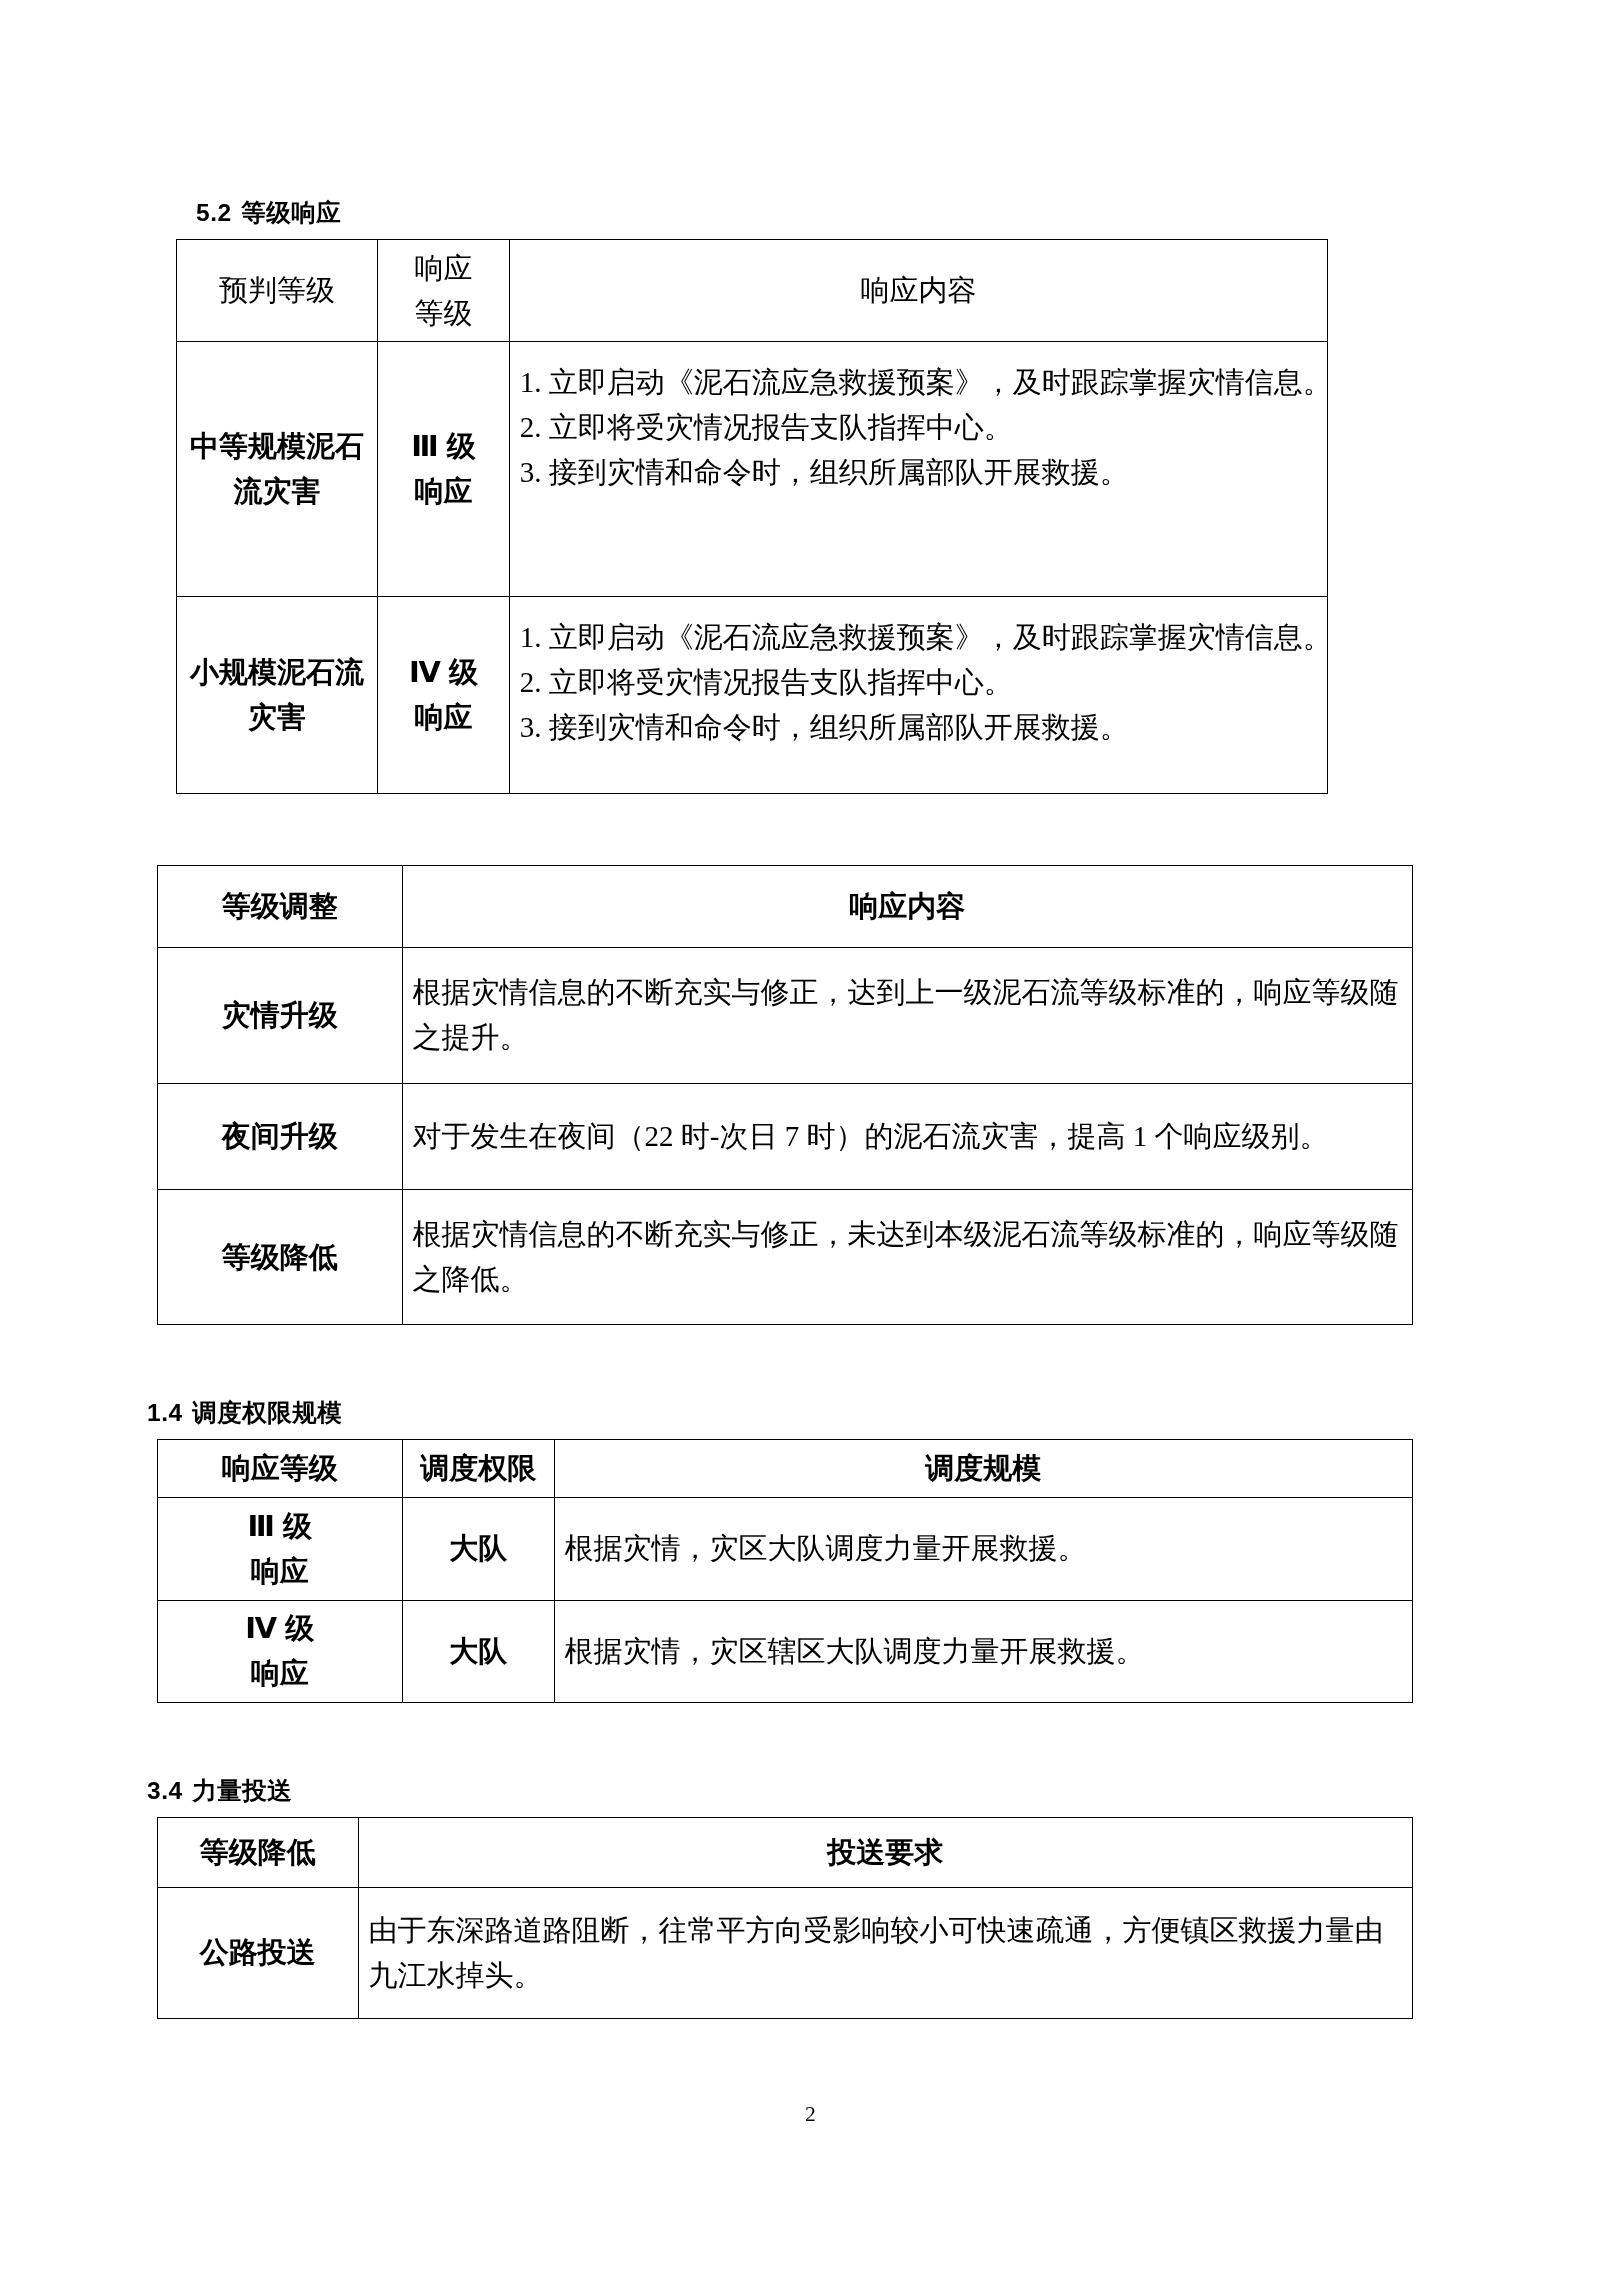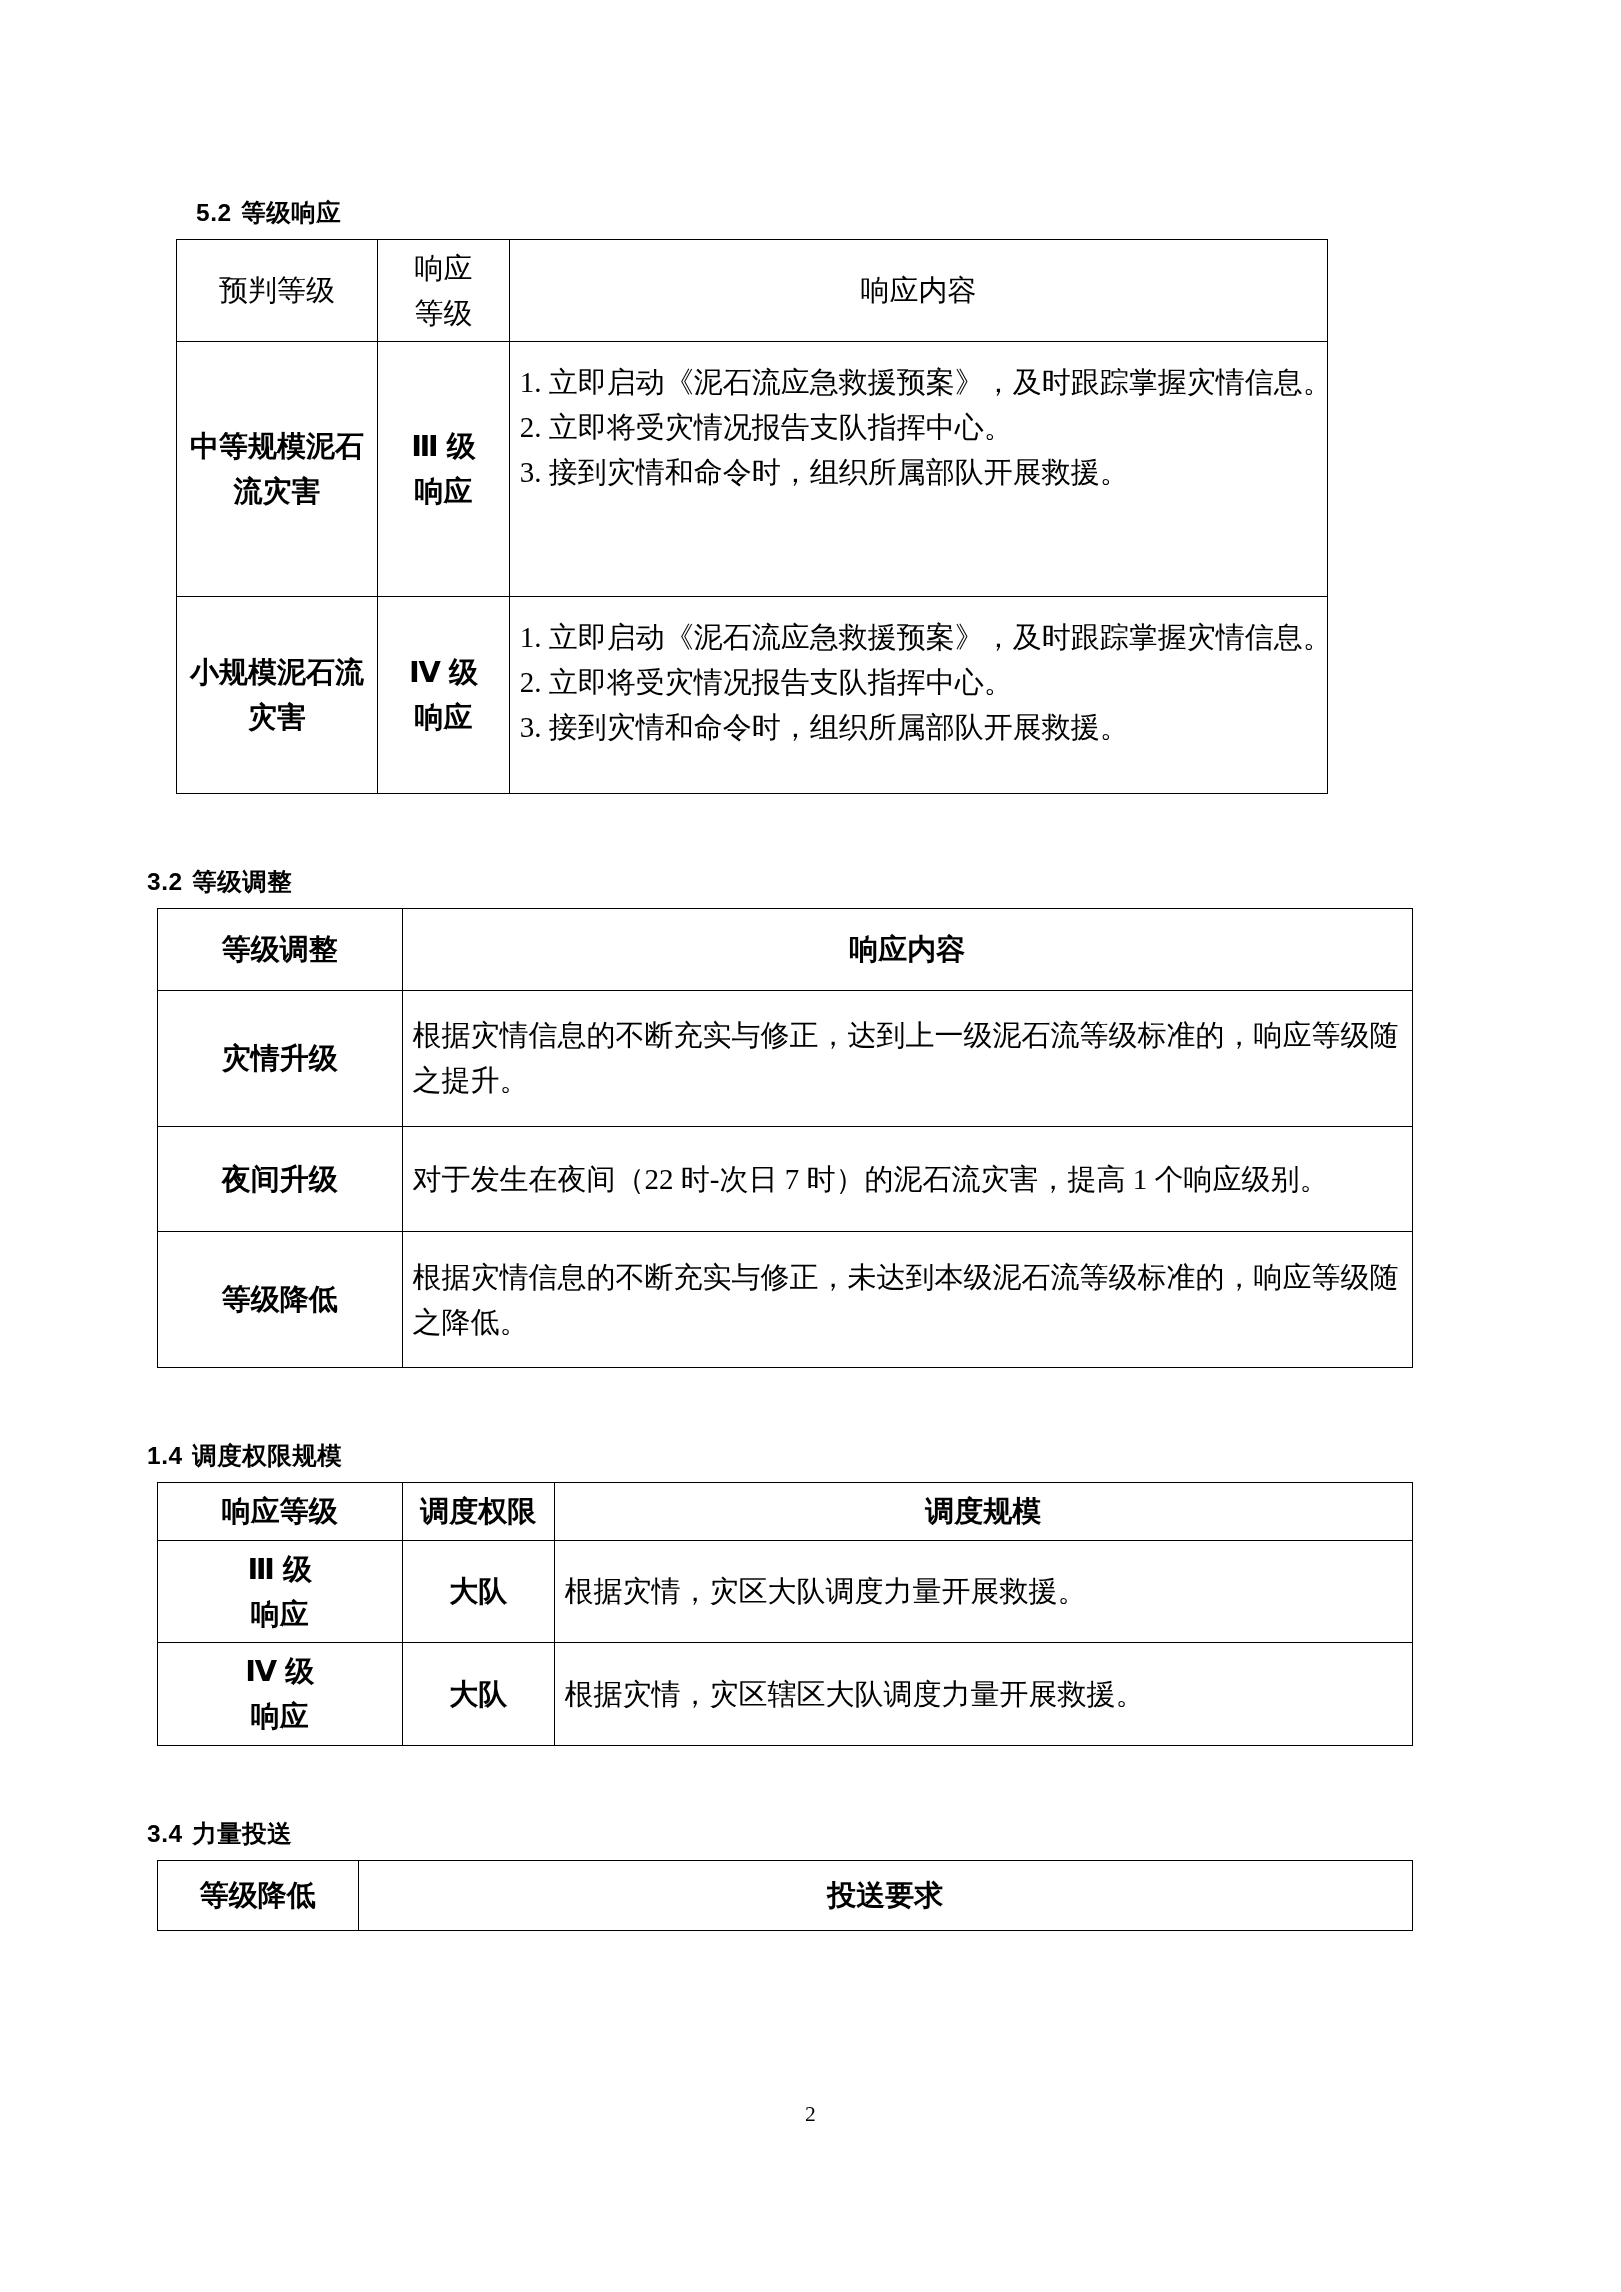--- a/index.html
+++ b/index.html
@@ -168,23 +168,20 @@
             <div>1. 立即启动《泥石流应急救援预案》，及时跟踪掌握灾情信息。</div>
             <div>2.  立即将受灾情况报告支队指挥中心。</div>
             <div>3. 接到灾情和命令时，组织所属部队开展救援。</div>
           </td>
         </tr>
       </tbody>
     </table>
 
     <div class="gap-after-table-31"></div>
 
-    <div class="sec-heading h32">
-      <span class="num">3.2</span><span>等级调整</span>
-    </div>
 
     <table class="doc t32">
       <colgroup>
           <col class="c1">
           <col class="c2">
         </colgroup>
       <tbody>
         <tr class="hdr">
           <td class="ctr bold">等级调整</td>
           <td class="ctr bold">响应内容</td>
@@ -250,20 +247,24 @@
     <table class="doc t34">
       <colgroup>
           <col class="c1">
           <col class="c2">
         </colgroup>
       <tbody>
         <tr class="hdr">
           <td class="ctr bold">等级降低</td>
           <td class="ctr bold">投送要求</td>
         </tr>
+        <tr class="row">
+          <td class="ctr bold">公路投送</td>
+          <td class="lft serif">由于东深路道路阻断，往常平方向受影响较小可快速疏通，方便镇区救援力量由九江水掉头。</td>
+        </tr>
       </tbody>
     </table>
 
   </div>
 
   <div class="page-number">2</div>
 </div>
 
 
 </body></html>

